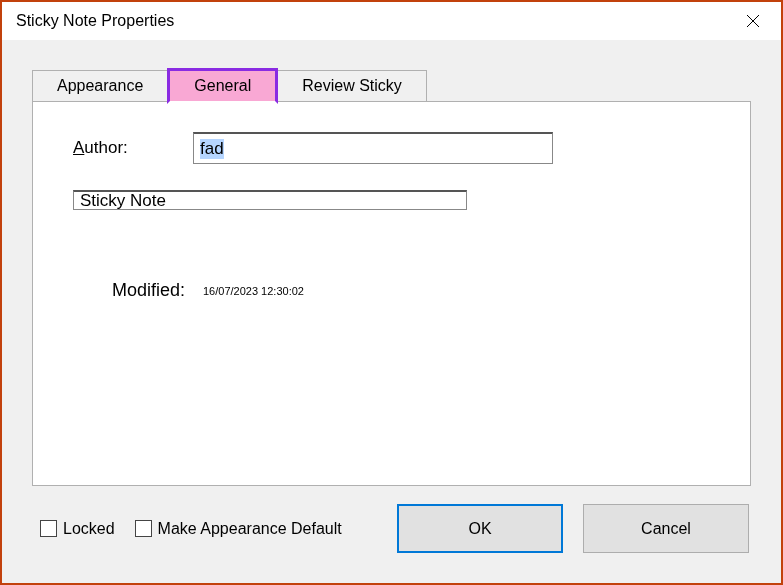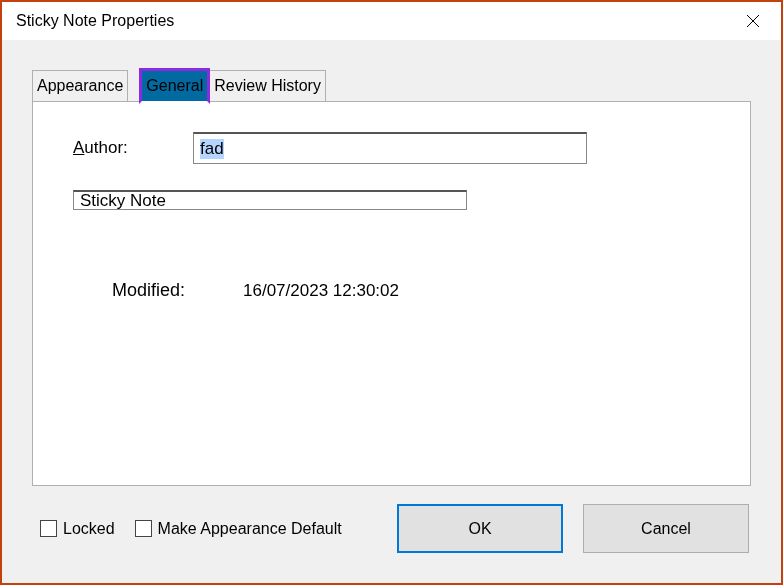--- a/index.html
+++ b/index.html
@@ -55,37 +55,36 @@
       flex-direction: column;
     }
     .tab-row {
       display: flex;
       align-items: flex-end;
       padding-left: 22px;
       position: relative;
       z-index: 2;
     }
     .tab {
-      padding: 6px 4px;
+      padding: 6px 24px;
       border: 1px solid #b0b0b0;
       border-bottom: none;
       background: #f0f0f0;
       font-size: 16px;
       color: #000;
       cursor: pointer;
       margin-right: -1px;
       position: relative;
     }
     .tab.active {
-      background: #0369a1;
+      background: #f9a8d4;
       border: 3px solid #8a2be2;
       border-bottom: 3px solid #ffffff;
       margin-bottom: -3px;
       z-index: 3;
-      margin-left: 12px;
     }
     .tab-panel {
       flex: 1;
       background: #ffffff;
       border: 1px solid #b0b0b0;
       margin: 0 22px;
       padding: 30px 40px;
       position: relative;
       z-index: 1;
     }
@@ -122,22 +121,21 @@
       align-items: center;
       margin-top: 70px;
     }
     .modified-label {
       width: 130px;
       text-align: right;
       padding-right: 18px;
       font-size: 18px;
     }
     .modified-value {
-      font-size: 17px;
-      margin-left: 40px;
+      font-size: 11px;
     }
     .bottom-bar {
       display: flex;
       align-items: center;
       padding: 18px 24px 22px 30px;
       gap: 20px;
     }
     .checkbox-wrap {
       display: flex;
       align-items: center;
@@ -165,21 +163,21 @@
       font-family: inherit;
       cursor: pointer;
       display: flex;
       align-items: center;
       justify-content: center;
     }
     .btn.primary {
       border: 2px solid #0078d7;
     }
     .author-display {
-      width: 394px;
+      width: 360px;
       height: 32px;
       border: 1px solid #888;
       border-top: 2px solid #555;
       padding: 2px 6px;
       font-size: 17px;
       background: #ffffff;
       display: flex;
       align-items: center;
     }
   </style>
@@ -194,21 +192,21 @@
         <line x1="1" y1="1" x2="13" y2="13"></line>
         <line x1="13" y1="1" x2="1" y2="13"></line>
       </svg>
     </div>
   </div>
 
   <div class="content">
     <div class="tab-row">
       <div class="tab">Appearance</div>
       <div class="tab active">General</div>
-      <div class="tab">Review History</div>
+      <div class="tab">Review Sticky</div>
     </div>
 
     <div class="tab-panel">
       <div class="form-row">
         <div class="form-label"><span class="ul">A</span><span>uthor:</span></div>
         <div class="author-display">
             <span class="sel-highlight">fad</span>
           </div>
       </div>
 

